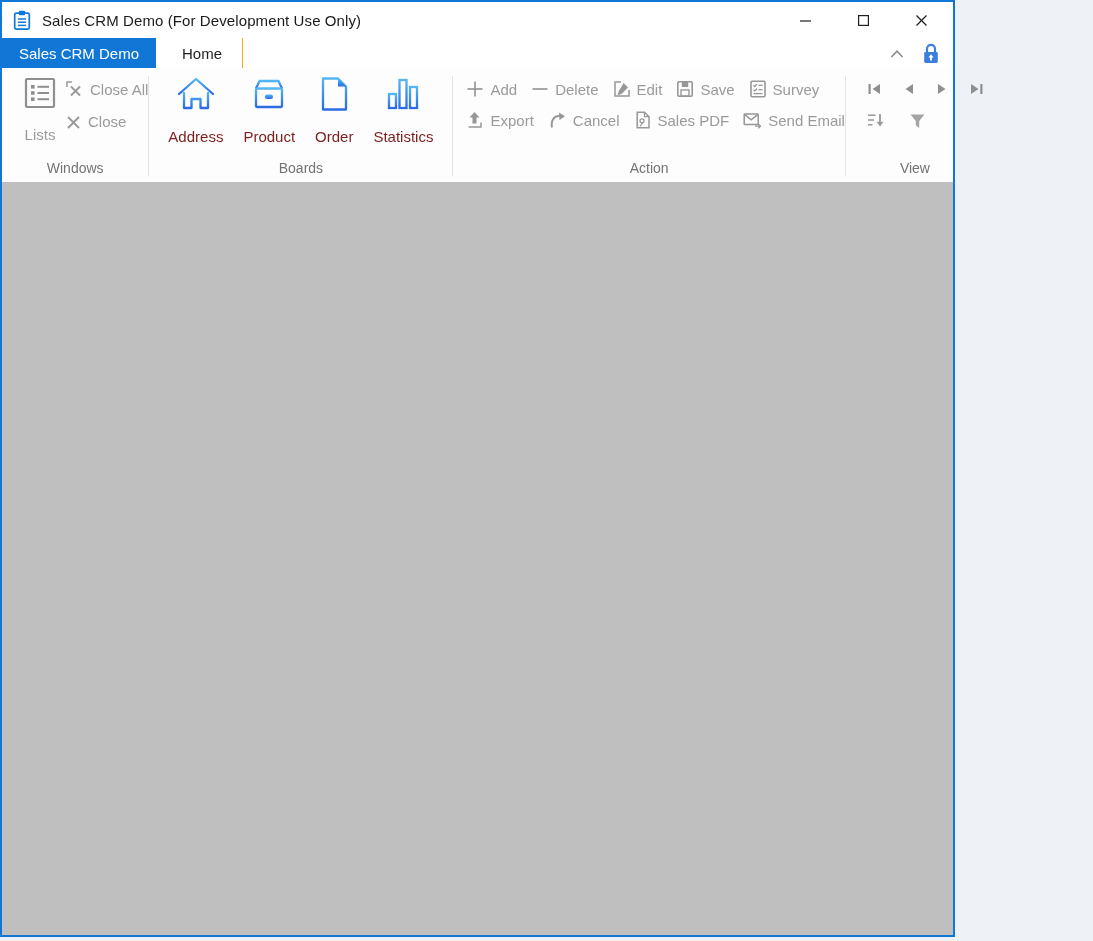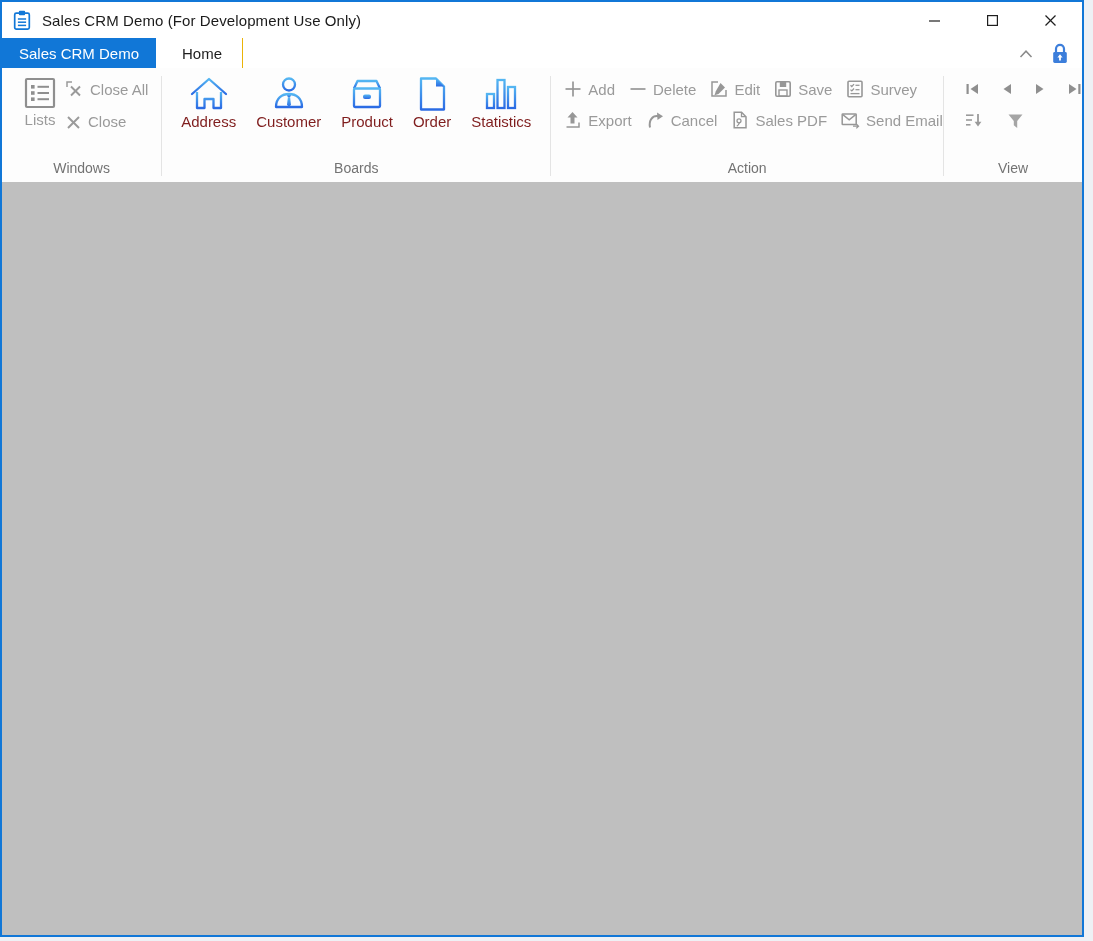--- a/index.html
+++ b/index.html
@@ -5,21 +5,21 @@
   html,body{margin:0;padding:0;}
   body{
     width:1093px;height:941px;
     background:#eef1f5;
     font-family:"Liberation Sans", sans-serif;
     overflow:hidden;
     -webkit-font-smoothing:antialiased;
   }
   .window{
     box-sizing:border-box;
-    width:1084px;height:937px;
+    width:955px;height:937px;
     border:2px solid #1177d7;
     background:#ffffff;
     display:flex;flex-direction:column;
   }
   
   .titlebar{
     height:36px;flex:0 0 36px;
     display:flex;align-items:center;
     padding-left:10px;background:#ffffff;
   }
@@ -55,21 +55,21 @@
   .rgroup{display:flex;flex-direction:column;box-sizing:border-box;}
   .rgroup-content{flex:1;display:flex;}
   .rgroup-caption{
     height:24px;line-height:20px;text-align:center;
     font-size:14px;color:#737373;
   }
   .sep{width:1px;background:#e4e4e4;margin:8px 0 6px 0;flex:0 0 1px;}
   
   .big-btn{
     display:flex;flex-direction:column;align-items:center;justify-content:flex-start;
-    padding:7px 7px 0 7px;gap:0;cursor:default;
+    padding:7px 7px 0 7px;gap:15px;cursor:default;
   }
   .big-btn .blabel{font-size:15px;color:#7f1d1d;white-space:nowrap;}
   .big-btn .blabel.disabled{color:#9a9a9a;}
   
   .small-col{display:flex;flex-direction:column;justify-content:flex-start;gap:15px;padding-top:12px;}
   .small-row{display:flex;align-items:center;gap:14px;}
   .small-btn{
     display:flex;align-items:center;gap:6px;font-size:15px;color:#9a9a9a;
     white-space:nowrap;cursor:default;
   }
@@ -191,29 +191,20 @@
       <div class="rgroup-content">
         <div class="big-btn">
           <svg width="42" height="38" viewBox="0 0 42 38">
             <path d="M4,19 L21,4 L38,19" fill="none" stroke="url(#ig)" stroke-width="2.3" stroke-linejoin="round" stroke-linecap="round"></path>
             <path d="M9,17 V33 H16.5 V24 H25.5 V33 H33 V17" fill="none" stroke="url(#ig)" stroke-width="2.3" stroke-linejoin="round"></path>
           </svg>
           <span class="blabel">Address</span>
         </div>
         <div class="big-btn">
           <svg width="42" height="38" viewBox="0 0 42 38">
-            <circle cx="21" cy="9.5" r="6" fill="none" stroke="url(#ig)" stroke-width="2.3"></circle>
-            <path d="M8,32 C8,23 14,19 21,19 C28,19 34,23 34,32 Z" fill="none" stroke="url(#ig)" stroke-width="2.3" stroke-linejoin="round"></path>
-            <path d="M18.7,19.4 h4.6 l-1.3,3 h-2 Z" fill="url(#ig)"></path>
-            <path d="M19.9,22.6 h2.2 l0.9,7.2 -2,2.6 -2,-2.6 Z" fill="url(#ig)"></path>
-          </svg>
-          <span class="blabel">Customer</span>
-        </div>
-        <div class="big-btn">
-          <svg width="42" height="38" viewBox="0 0 42 38">
             <path d="M8,13.5 L11.5,6 H30.5 L34,13.5" fill="none" stroke="url(#ig)" stroke-width="2.3" stroke-linejoin="round"></path>
             <rect x="8" y="13.5" width="26" height="18.5" rx="1" fill="none" stroke="url(#ig)" stroke-width="2.3"></rect>
             <rect x="17" y="19.5" width="8" height="4.4" rx="2" fill="url(#ig)"></rect>
           </svg>
           <span class="blabel">Product</span>
         </div>
         <div class="big-btn">
           <svg width="36" height="38" viewBox="0 0 36 38">
             <path d="M7,3.5 H22 L30,11.5 V34.5 H7 Z" fill="none" stroke="url(#ig)" stroke-width="2.3" stroke-linejoin="round"></path>
             <path d="M22,3.5 V11.5 H30 Z" fill="url(#ig)"></path>

